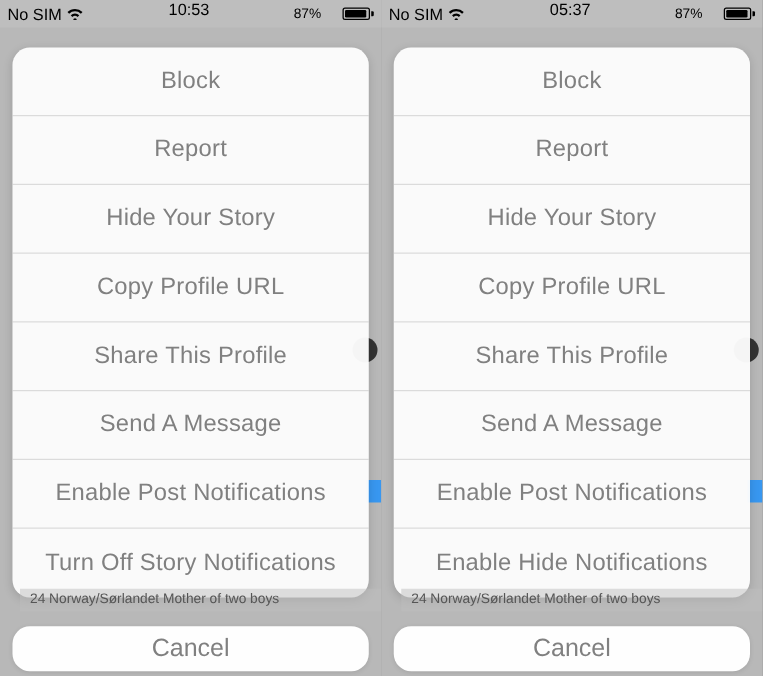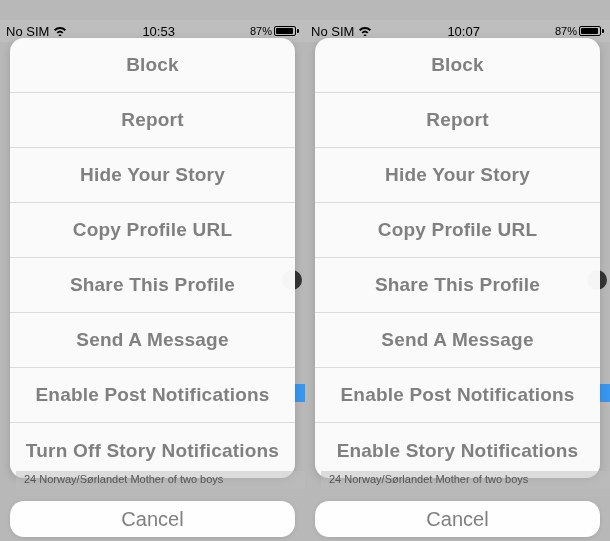--- a/index.html
+++ b/index.html
@@ -14,31 +14,29 @@
     }
     .phone {
       width: 305px;
       height: 541px;
       position: relative;
       background: #b8b8b8;
     }
     .status-bar {
       height: 22px;
       display: flex;
-      align-items: center;
       justify-content: space-between;
       padding: 0 6px;
       font-size: 13px;
       font-weight: 500;
       color: #000;
       background: rgba(200,200,200,0.4);
-      margin-top: 20px;
     }
     .status-left { display: flex; align-items: center; gap: 4px; }
-    .status-right { display: flex; align-items: center; gap: 2px; }
+    .status-right { display: flex; align-items: center; gap: 17px; }
     .wifi-icon { display: inline-block; }
     .battery-icon { display: inline-flex; align-items: center; gap: 1px; }
     .battery-body {
       width: 22px; height: 10px;
       border: 1px solid #000;
       border-radius: 2px;
       position: relative;
     }
     .battery-fill {
       position: absolute;
@@ -61,21 +59,21 @@
       border-radius: 14px;
       overflow: hidden;
       box-shadow: 0 2px 8px rgba(0,0,0,0.15);
     }
     .sheet-item {
       height: 55px;
       display: flex;
       align-items: center;
       justify-content: center;
       font-size: 19px;
-      font-weight: 700;
+      font-weight: 400;
       color: #808080;
       border-bottom: 1px solid rgba(0,0,0,0.12);
       letter-spacing: 0.2px;
       cursor: pointer;
     }
     .sheet-item:last-child { border-bottom: none; }
     .bg-strip {
       position: absolute;
       left: 16px; right: 0;
       bottom: 52px;
@@ -165,21 +163,21 @@
 <div class="phone">
   <div class="status-bar">
     <div class="status-left">
       <span>No SIM</span>
       <span class="wifi-icon">
         <svg width="14" height="11" viewBox="0 0 14 11">
             <path d="M7 9.5a1.4 1.4 0 100 2.8 1.4 1.4 0 000-2.8zM3.6 7.2a5 5 0 016.8 0l-1.3 1.3a3.2 3.2 0 00-4.2 0zM1 4.6a8.5 8.5 0 0112 0l-1.3 1.3a6.7 6.7 0 00-9.4 0z" fill="#000"></path>
           </svg>
       </span>
     </div>
-    <span>10:07</span>
+    <span>05:37</span>
     <div class="status-right">
       <span style="font-size:11px;">87%</span>
       <span class="battery-icon">
         <span class="battery-body">
             <span class="battery-fill"></span>
           </span>
         <span class="battery-tip"></span>
       </span>
     </div>
   </div>
@@ -188,19 +186,19 @@
   <div class="bg-blue" style="top:384px; right:0;"></div>
 
   <div class="sheet">
     <div class="sheet-item">Block</div>
     <div class="sheet-item">Report</div>
     <div class="sheet-item">Hide Your Story</div>
     <div class="sheet-item">Copy Profile URL</div>
     <div class="sheet-item">Share This Profile</div>
     <div class="sheet-item">Send A Message</div>
     <div class="sheet-item">Enable Post Notifications</div>
-    <div class="sheet-item">Enable Story Notifications</div>
+    <div class="sheet-item">Enable Hide Notifications</div>
   </div>
 
   <div class="bg-strip">24  Norway/Sørlandet  Mother of two boys</div>
 
   <div class="cancel-btn">Cancel</div>
 </div>
 
 </body></html>

